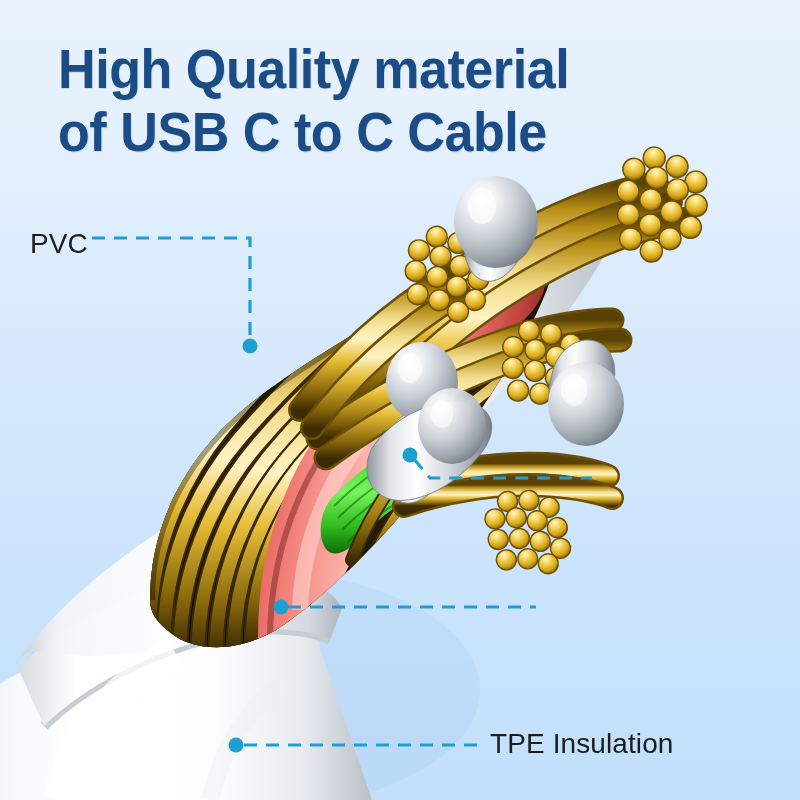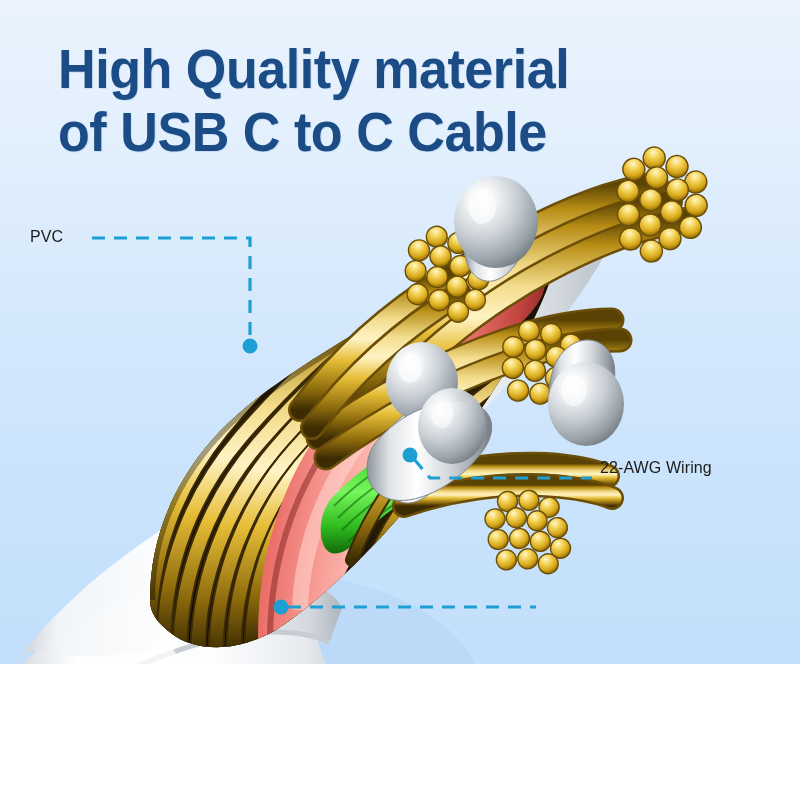--- a/index.html
+++ b/index.html
@@ -2,39 +2,39 @@
 <html><head>
 <meta charset="utf-8">
 <title>High Quality material of USB C to C Cable</title>
 <style>
   html,body{margin:0;padding:0;}
   body{
     width:800px;height:800px;overflow:hidden;
     font-family:"Liberation Sans","DejaVu Sans",sans-serif;
   }
   #stage{
-    position:relative;width:800px;height:664px;
+    position:relative;width:800px;height:800px;
     background:linear-gradient(to bottom,#eaf3fd 0%,#e4f0fd 18%,#d6e9fc 45%,#cbe4fc 70%,#c2dffb 100%);
     overflow:hidden;
   }
 
   
   #title{
     position:absolute;left:58px;top:38px;width:700px;
     font-size:56px;font-weight:bold;line-height:1.12;
     color:#1b4c86;letter-spacing:-0.5px;
     font-family:"Liberation Sans","DejaVu Sans",sans-serif;
     transform:scaleX(0.93);transform-origin:left top;
     text-shadow:0 0 1px #d8e9fb, 1px 1px 0 #c9def5;
     white-space:pre-line;
   }
 
   
   .callout-label{
-    position:absolute;font-size:16px;color:#1c1c1c;
+    position:absolute;font-size:28px;color:#1c1c1c;
     white-space:nowrap;letter-spacing:0.1px;
   }
   #lbl-pvc      {left:30px; top:228px;}
   #lbl-awg      {left:600px;top:459px;}
   #lbl-shield   {left:545px;top:592px;}
   #lbl-tpe      {left:490px;top:728px;}
 
   
   #art{position:absolute;left:0;top:0;width:800px;height:800px;}
   #leaders{position:absolute;left:0;top:0;width:800px;height:800px;pointer-events:none;}
@@ -412,15 +412,15 @@
     </g>
     <g fill="#1e9fd4">
       <circle cx="250" cy="346" r="7.5"></circle>
       <circle cx="410" cy="455" r="7.5"></circle>
       <circle cx="281" cy="607" r="7.5"></circle>
       <circle cx="236" cy="745" r="7.5"></circle>
     </g>
   </svg>
 
   <div class="callout-label" id="lbl-pvc">PVC</div>
-  <div class="callout-label" id="lbl-awg">22-AWG Wiring</div>
+  <div class="callout-label" id="lbl-tpe">TPE Insulation</div>
 
 </div>
 
 </body></html>

